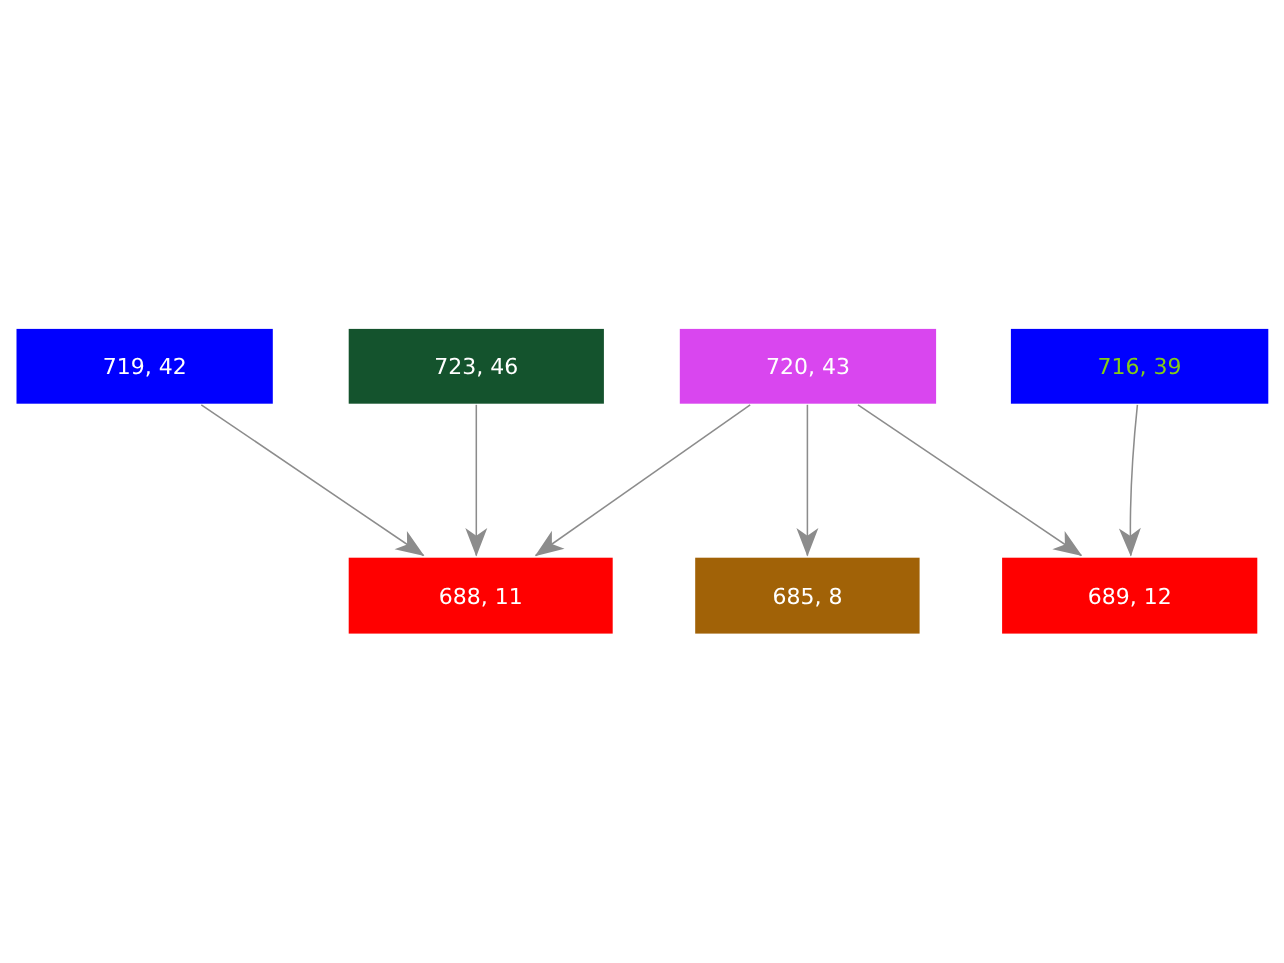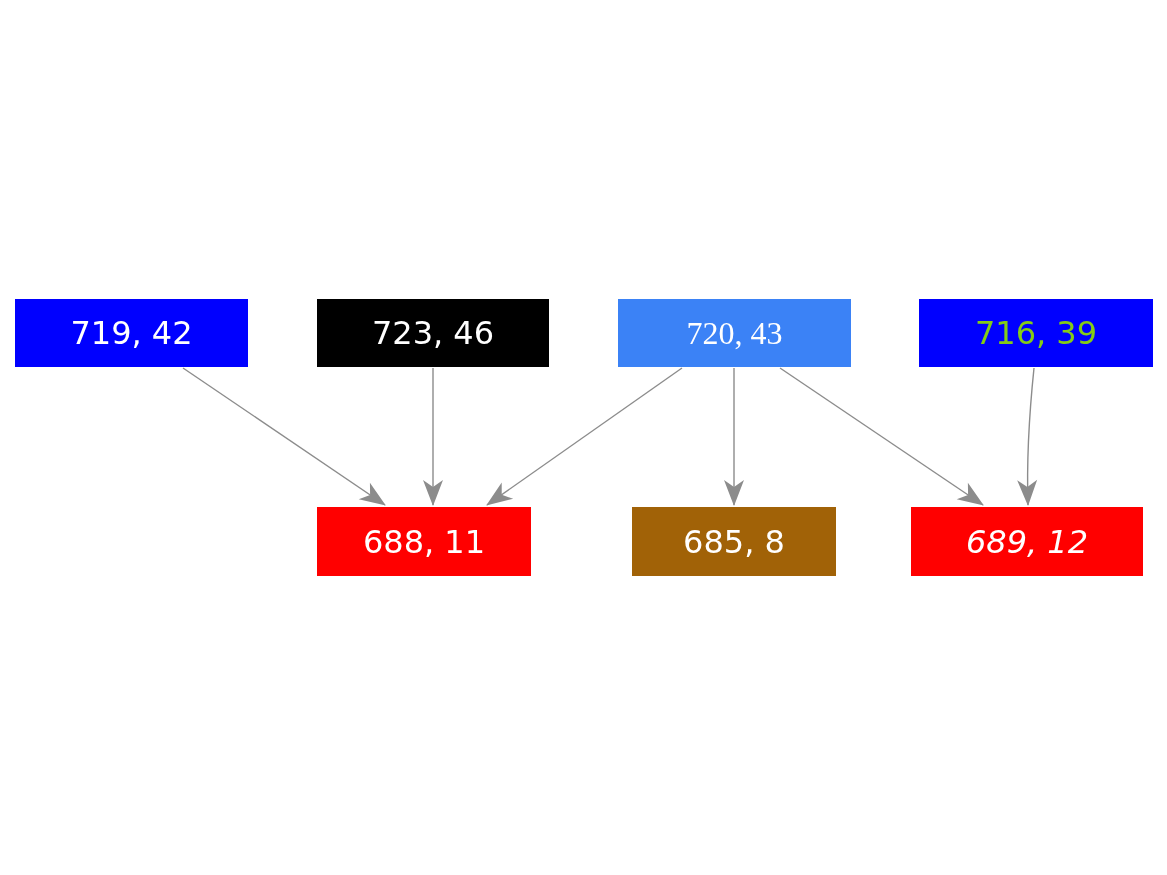--- a/index.html
+++ b/index.html
@@ -23,21 +23,21 @@
     height: 875px;
     pointer-events: none;
   }
   .node {
     position: absolute;
     display: flex;
     align-items: center;
     justify-content: center;
     box-sizing: border-box;
     color: #ffffff;
-    font-size: 32px;
+    font-size: 20px;
     line-height: 1;
     white-space: nowrap;
   }
 </style>
 </head>
 <body>
 
 <div class="canvas">
 
   <svg id="edge-layer" class="edge-layer" viewBox="0 0 1167 875" xmlns="http://www.w3.org/2000/svg">
@@ -52,32 +52,32 @@
         <path d="M682,368 L487,505" fill="none" stroke="#8c8c8c" stroke-width="1.4" marker-end="url(#arrowhead)"></path>
         <path d="M734,368 L734,505" fill="none" stroke="#8c8c8c" stroke-width="1.4" marker-end="url(#arrowhead)"></path>
         <path d="M780,368 L983,505" fill="none" stroke="#8c8c8c" stroke-width="1.4" marker-end="url(#arrowhead)"></path>
         <path d="M1034,368 Q1026,445 1028,505" fill="none" stroke="#8c8c8c" stroke-width="1.4" marker-end="url(#arrowhead)"></path>
       </g>
   </svg>
 
   <div class="node" style="left: 15px; top: 299px; width: 233px; height: 68px; background: rgb(0, 0, 255); color: rgb(255, 255, 255);">
     <span>719, 42</span>
   </div>
-  <div class="node" style="left: 317px; top: 299px; width: 232px; height: 68px; background: #000000; color: rgb(255, 255, 255);">
+  <div class="node" style="left: 317px; top: 299px; width: 232px; height: 68px; background: #14532d; color: rgb(255, 255, 255);">
     <span>723, 46</span>
   </div>
-  <div class="node" style="left: 618px; top: 299px; width: 233px; height: 68px; background: #3b82f6; color: rgb(255, 255, 255); font-family: Liberation Serif, serif;">
+  <div class="node" style="left: 618px; top: 299px; width: 233px; height: 68px; background: #d946ef; color: rgb(255, 255, 255);">
     <span>720, 43</span>
   </div>
   <div class="node" style="left: 919px; top: 299px; width: 234px; height: 68px; background: rgb(0, 0, 255); color: #84cc16;">
     <span>716, 39</span>
   </div>
-  <div class="node" style="left: 317px; top: 507px; width: 214px; height: 69px; background: rgb(255, 0, 0); color: rgb(255, 255, 255);">
+  <div class="node" style="left: 317px; top: 507px; width: 240px; height: 69px; background: rgb(255, 0, 0); color: rgb(255, 255, 255);">
     <span>688, 11</span>
   </div>
   <div class="node" style="left: 632px; top: 507px; width: 204px; height: 69px; background: #a16207; color: rgb(255, 255, 255);">
     <span>685, 8</span>
   </div>
-  <div class="node" style="left: 911px; top: 507px; width: 232px; height: 69px; background: rgb(255, 0, 0); color: rgb(255, 255, 255); font-style: italic;">
+  <div class="node" style="left: 911px; top: 507px; width: 232px; height: 69px; background: rgb(255, 0, 0); color: rgb(255, 255, 255);">
     <span>689, 12</span>
   </div>
 
 </div>
 
 </body></html>

